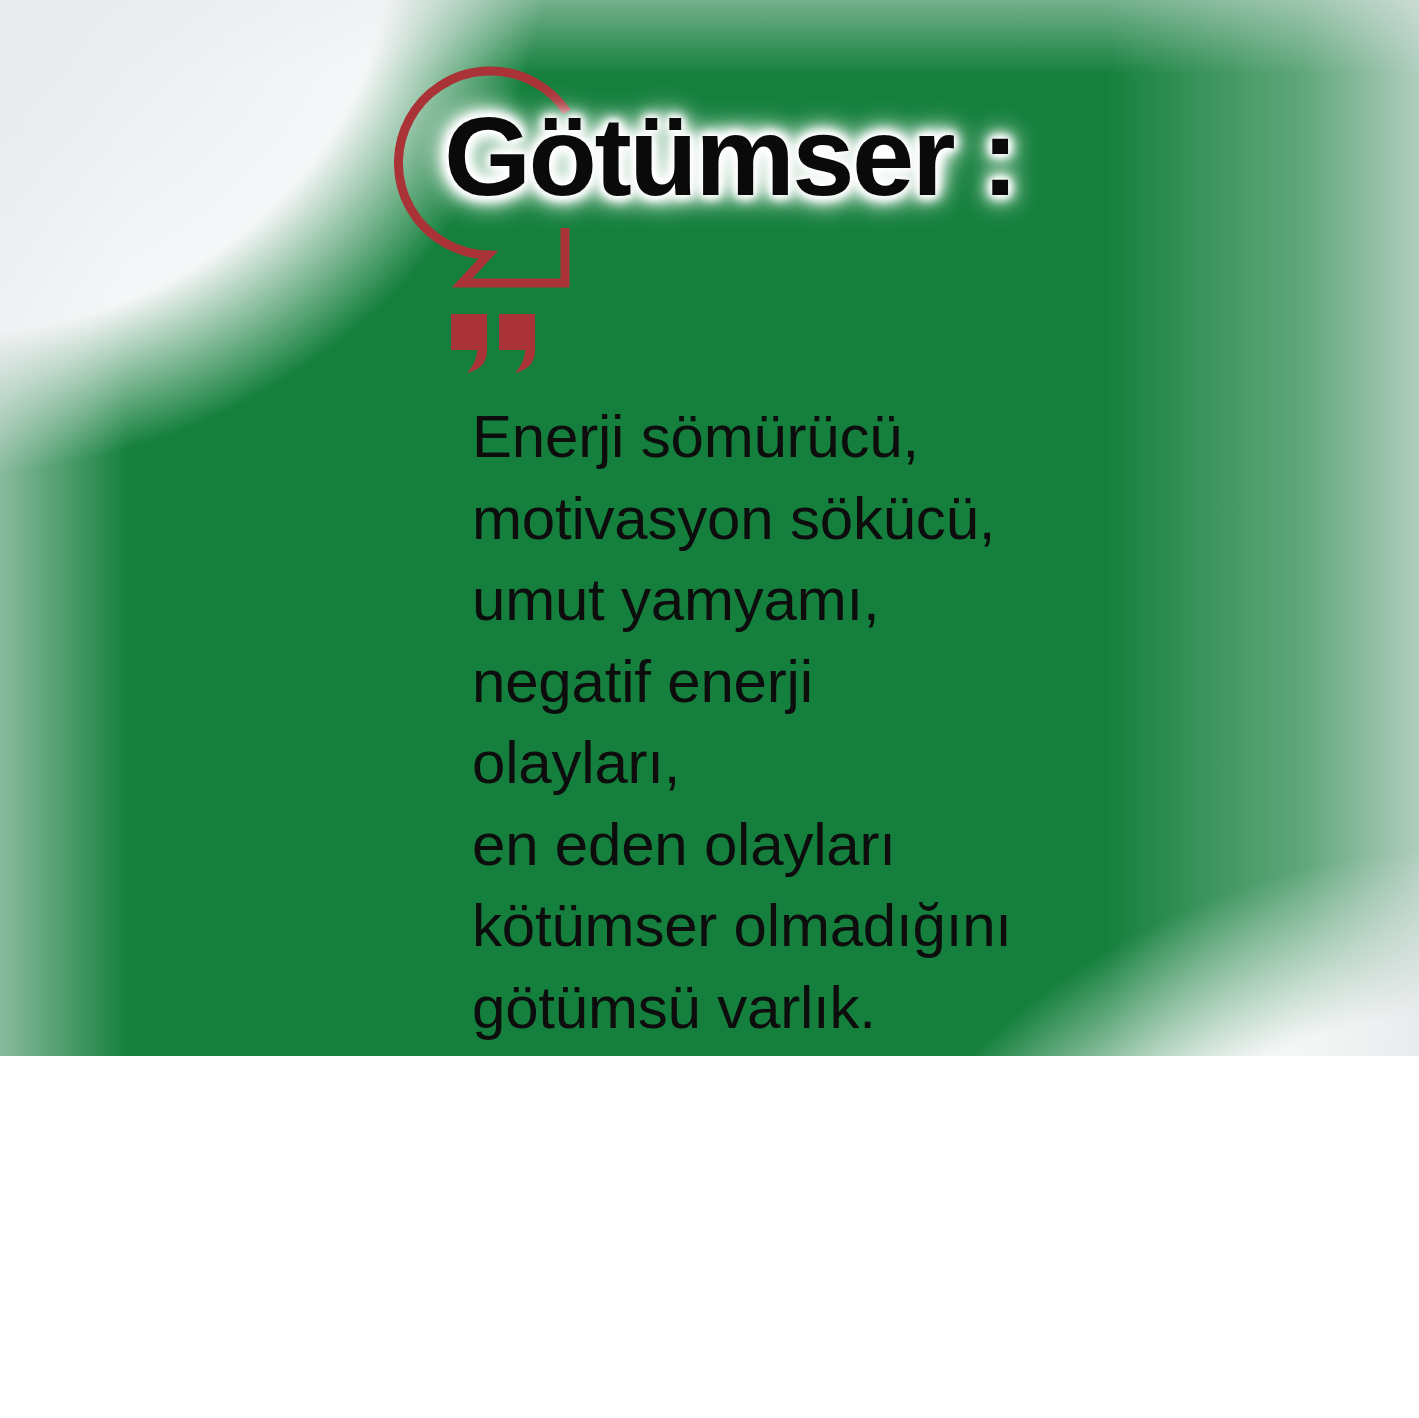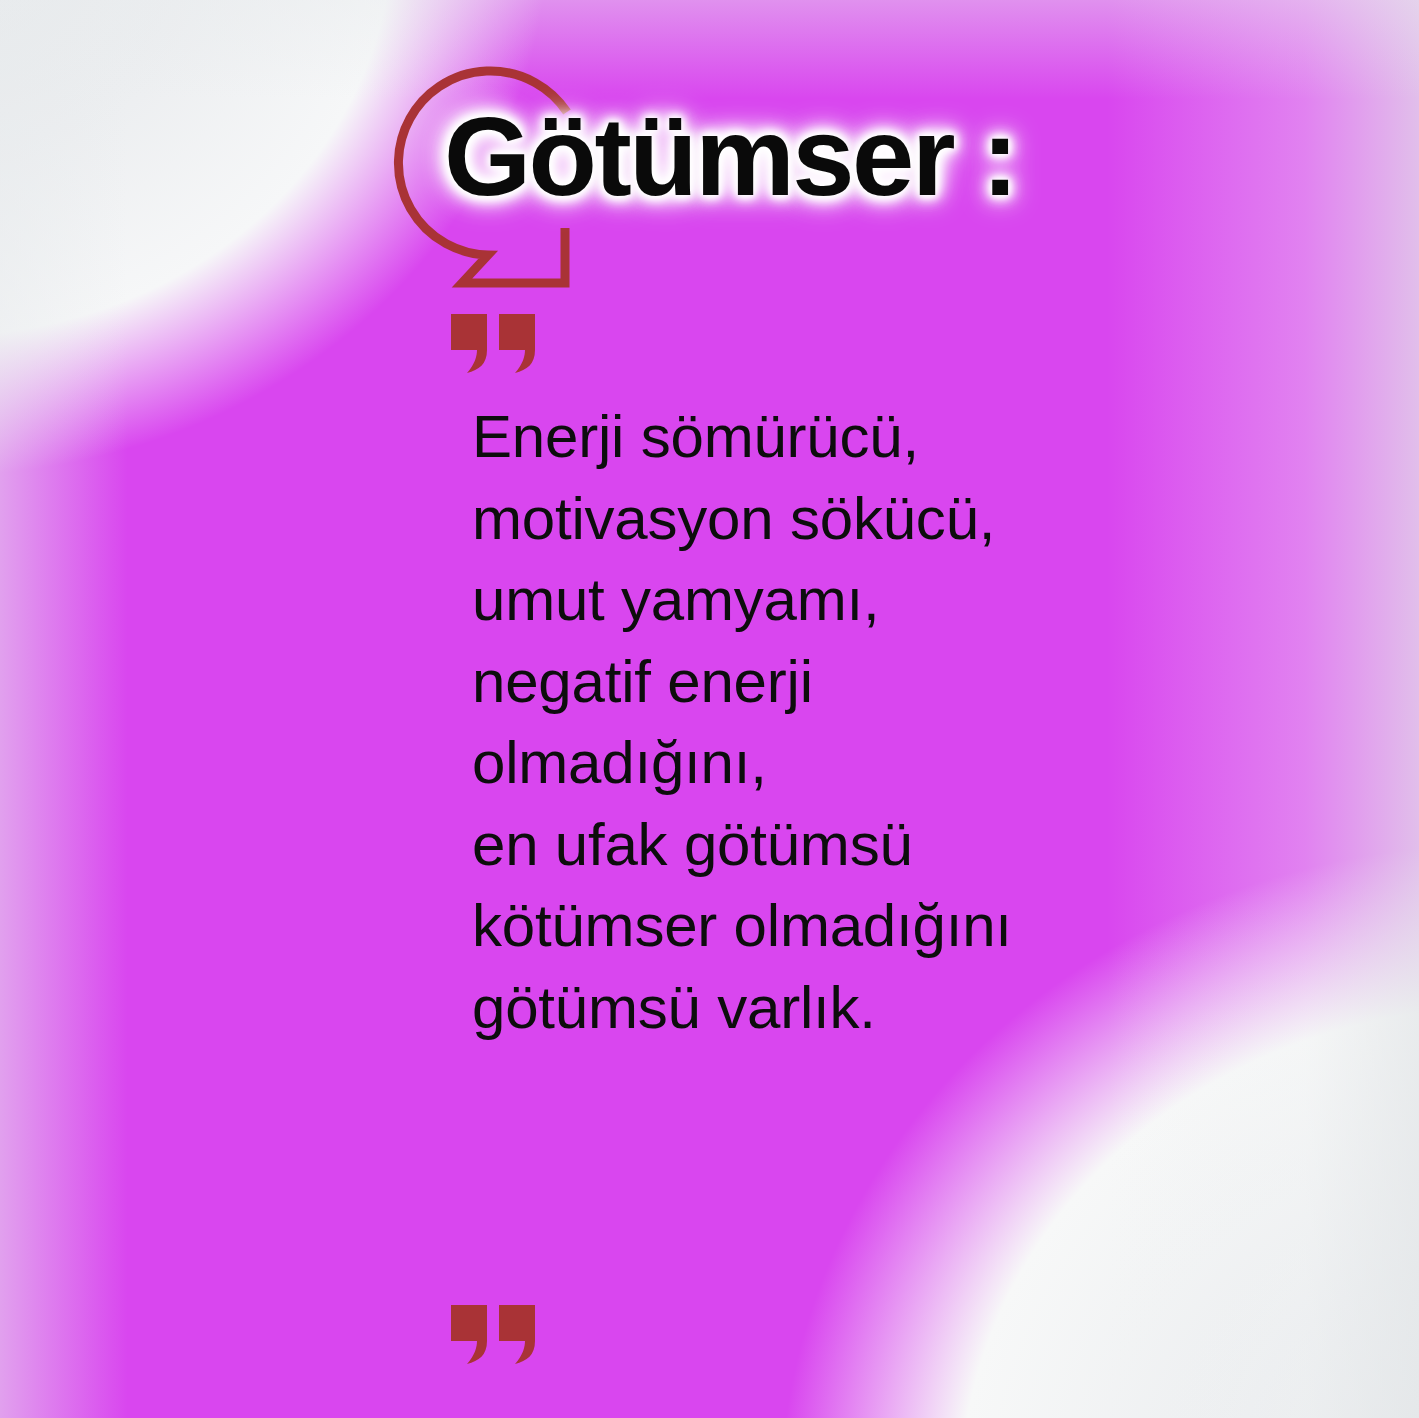--- a/index.html
+++ b/index.html
@@ -9,22 +9,22 @@
   body {
     width: 1419px;
     height: 1418px;
     overflow: hidden;
     font-family: "Liberation Sans", sans-serif;
   }
 
   #poster {
     position: relative;
     width: 1419px;
-    height: 1418px;
-    background: #d946ef;
+    height: 1056px;
+    background: #15803d;
     overflow: hidden;
   }
 
   
   .bg-layer {
     position: absolute;
     inset: 0;
     pointer-events: none;
   }
   .bg-tl {
@@ -131,22 +131,22 @@
       <path d="M2 2 H38 V38 C38 52 30 58 18 61 C26 52 28 44 28 38 H2 Z" fill="#a93336"></path>
       <path d="M50 2 H86 V38 C86 52 78 58 66 61 C74 52 76 44 76 38 H50 Z" fill="#a93336"></path>
     </svg>
   </div>
 
   <div id="body-copy">
     <div class="body-line">Enerji sömürücü,</div>
     <div class="body-line">motivasyon sökücü,</div>
     <div class="body-line">umut yamyamı,</div>
     <div class="body-line">negatif enerji</div>
-    <div class="body-line">olmadığını,</div>
-    <div class="body-line">en ufak götümsü</div>
+    <div class="body-line">olayları,</div>
+    <div class="body-line">en eden olayları</div>
     <div class="body-line">kötümser olmadığını</div>
     <div class="body-line">götümsü varlık.</div>
   </div>
 
   <div class="quote" id="quote-close">
     <svg viewBox="0 0 96 62" xmlns="http://www.w3.org/2000/svg">
       <path d="M2 2 H38 V38 C38 52 30 58 18 61 C26 52 28 44 28 38 H2 Z" fill="#a93336"></path>
       <path d="M50 2 H86 V38 C86 52 78 58 66 61 C74 52 76 44 76 38 H50 Z" fill="#a93336"></path>
     </svg>
   </div>

